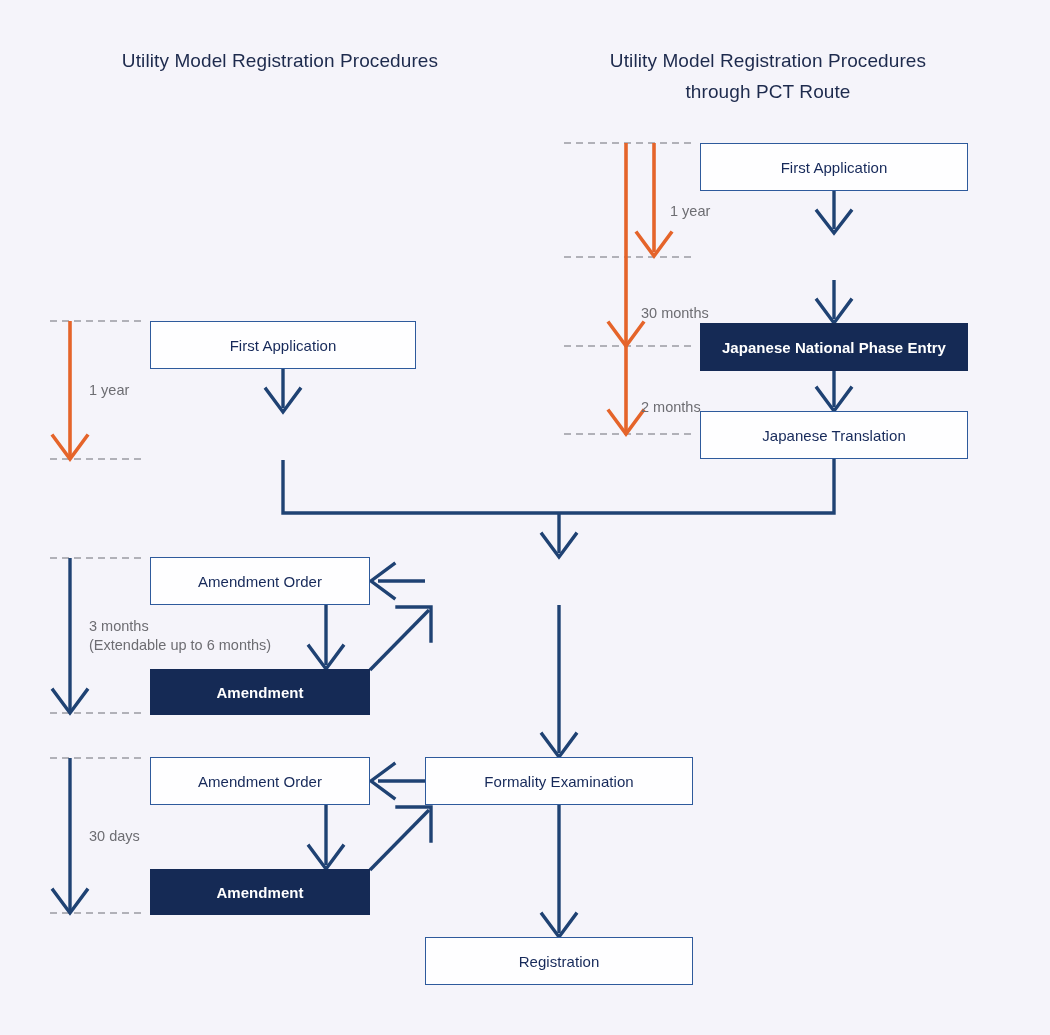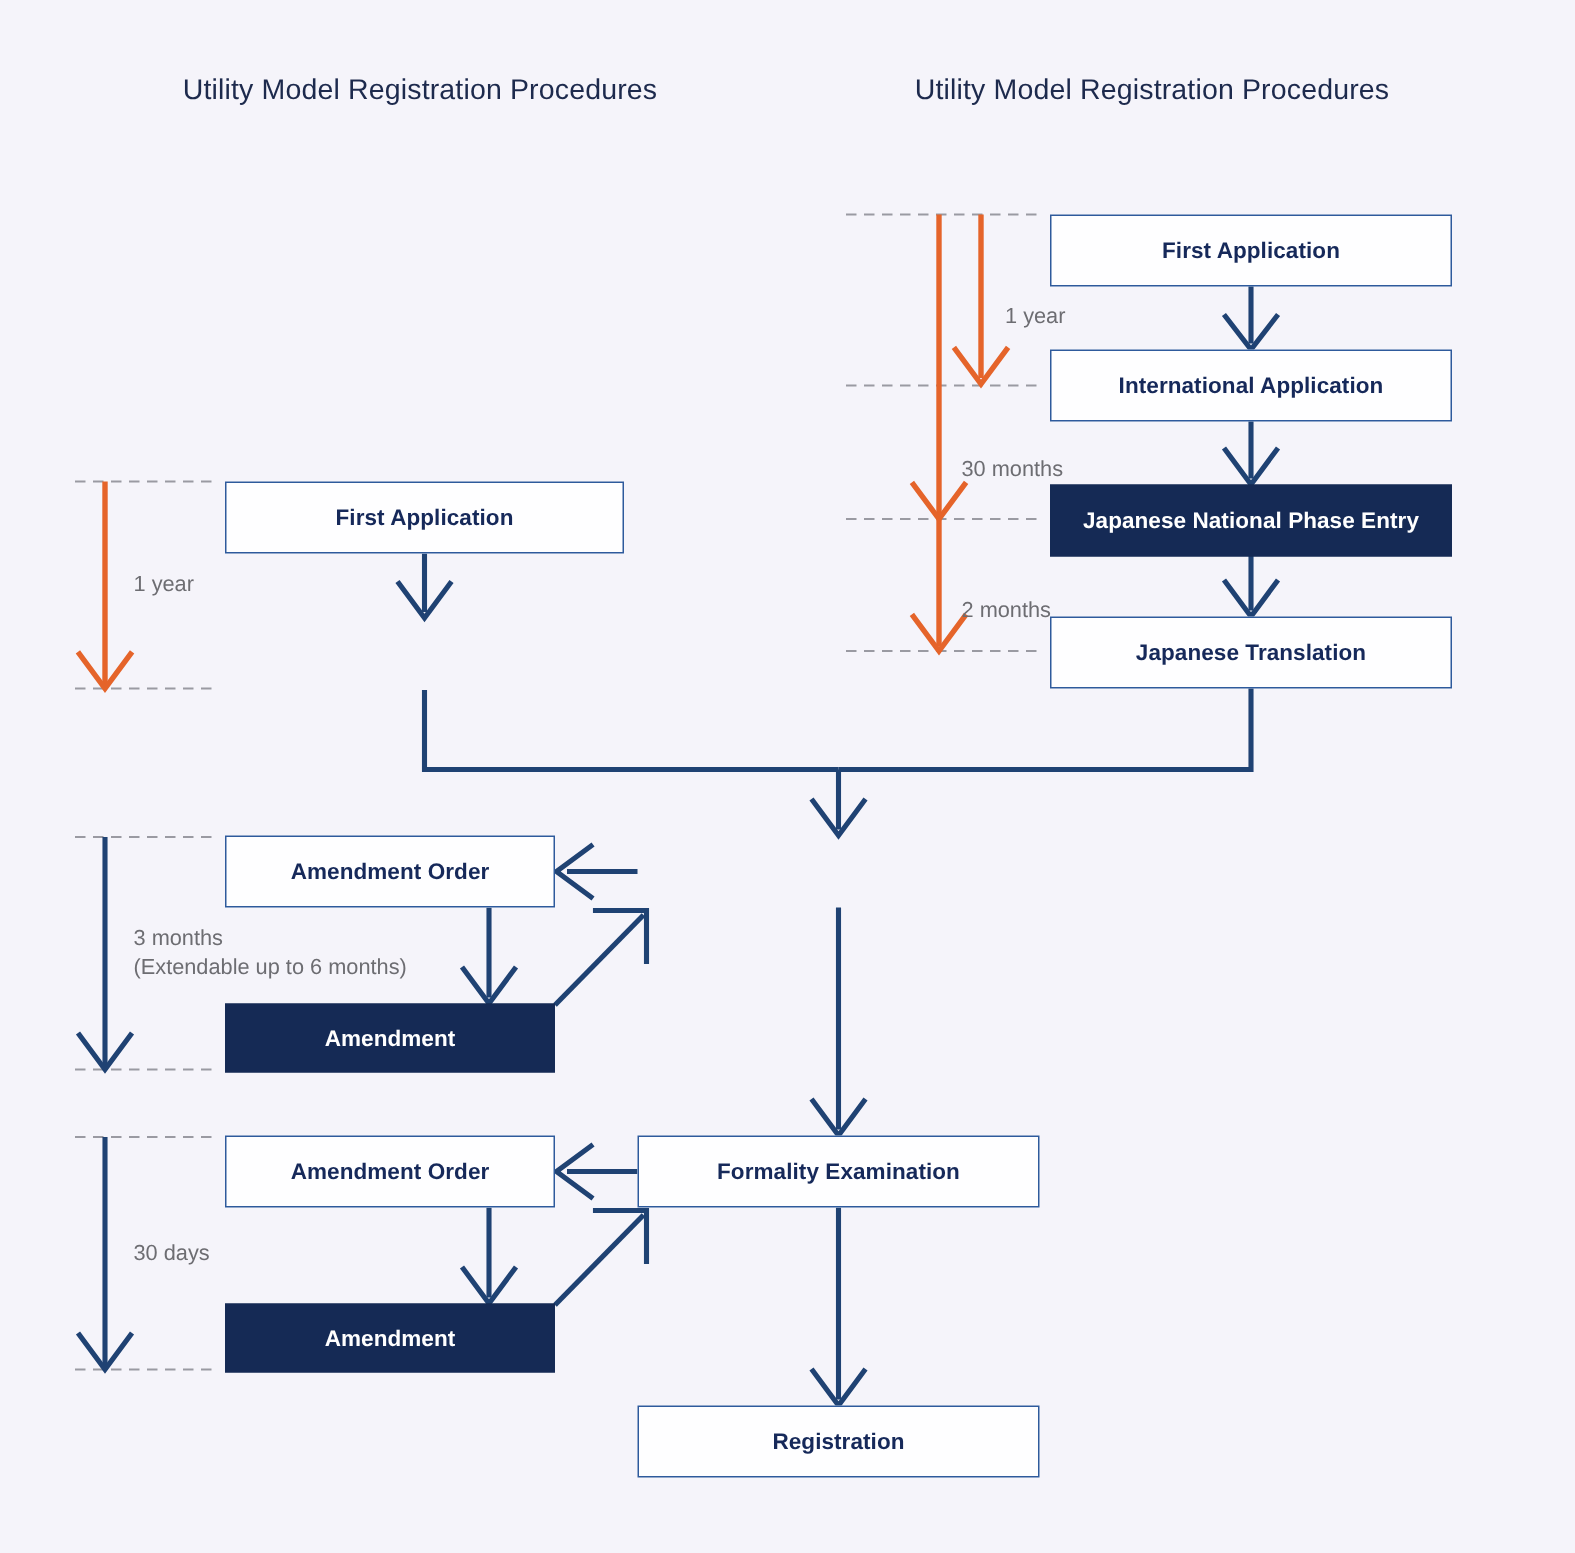--- a/index.html
+++ b/index.html
@@ -35,21 +35,20 @@
     letter-spacing: 0.1px;
   }
   .node {
     position: absolute;
     box-sizing: border-box;
     display: flex;
     align-items: center;
     justify-content: center;
     font-size: 15px;
     letter-spacing: 0.05px;
-    font-weight: bold;
   }
   .node.light {
     background: #fefeff;
     border: 1.4px solid #2e5a9c;
     color: #16295a;
   }
   .node.dark {
     background: #152a55;
     border: 1.4px solid #152a55;
     color: #ffffff;
@@ -67,20 +66,21 @@
 <body>
 
 <div id="stage">
 
   <div class="title" style="left:50px; top:45px; width:460px;">
     <div>Utility Model Registration Procedures</div>
   </div>
 
   <div class="title" style="left:538px; top:45px; width:460px;">
     <div>Utility Model Registration Procedures</div>
+    <div>through PCT Route</div>
   </div>
 
   <svg class="layer" viewBox="0 0 1050 1035" xmlns="http://www.w3.org/2000/svg">
 
     <line x1="564" y1="143" x2="692" y2="143" stroke="#9a9aa2" stroke-width="1.4" stroke-dasharray="7,5"></line>
     <line x1="564" y1="257" x2="692" y2="257" stroke="#9a9aa2" stroke-width="1.4" stroke-dasharray="7,5"></line>
     <line x1="564" y1="346" x2="692" y2="346" stroke="#9a9aa2" stroke-width="1.4" stroke-dasharray="7,5"></line>
     <line x1="564" y1="434" x2="692" y2="434" stroke="#9a9aa2" stroke-width="1.4" stroke-dasharray="7,5"></line>
 
     <line x1="654" y1="143" x2="654" y2="252" stroke="#e5642a" stroke-width="3.6"></line>
@@ -144,23 +144,20 @@
     <line x1="370" y1="870" x2="429" y2="810" stroke="#1f4273" stroke-width="3.4"></line>
     <polyline points="397,807 431,807 431,841" fill="none" stroke="#1f4273" stroke-width="3.4" stroke-linecap="square"></polyline>
 
     <line x1="559" y1="805" x2="559" y2="933" stroke="#1f4273" stroke-width="3.4"></line>
     <polyline points="542,914 559,937 576,914" fill="none" stroke="#1f4273" stroke-width="3.4" stroke-linecap="square"></polyline>
   </svg>
 
   <div class="node light" style="left:700px; top:143px; width:268px; height:48px;">
     <span>First Application</span>
   </div>
-  <div class="node light" style="left:700px; top:233px; width:268px; height:48px;">
-    <span>International Application</span>
-  </div>
   <div class="node light" style="left:700px; top:411px; width:268px; height:48px;">
     <span>Japanese Translation</span>
   </div>
   <div class="node dark" style="left:700px; top:323px; width:268px; height:48px;">
     <span>Japanese National Phase Entry</span>
   </div>
 
   <div class="duration" style="left:670px; top:202px;">1 year</div>
   <div class="duration" style="left:641px; top:304px;">30 months</div>
   <div class="duration" style="left:641px; top:382px;margin-top:16px;">2 months</div>

